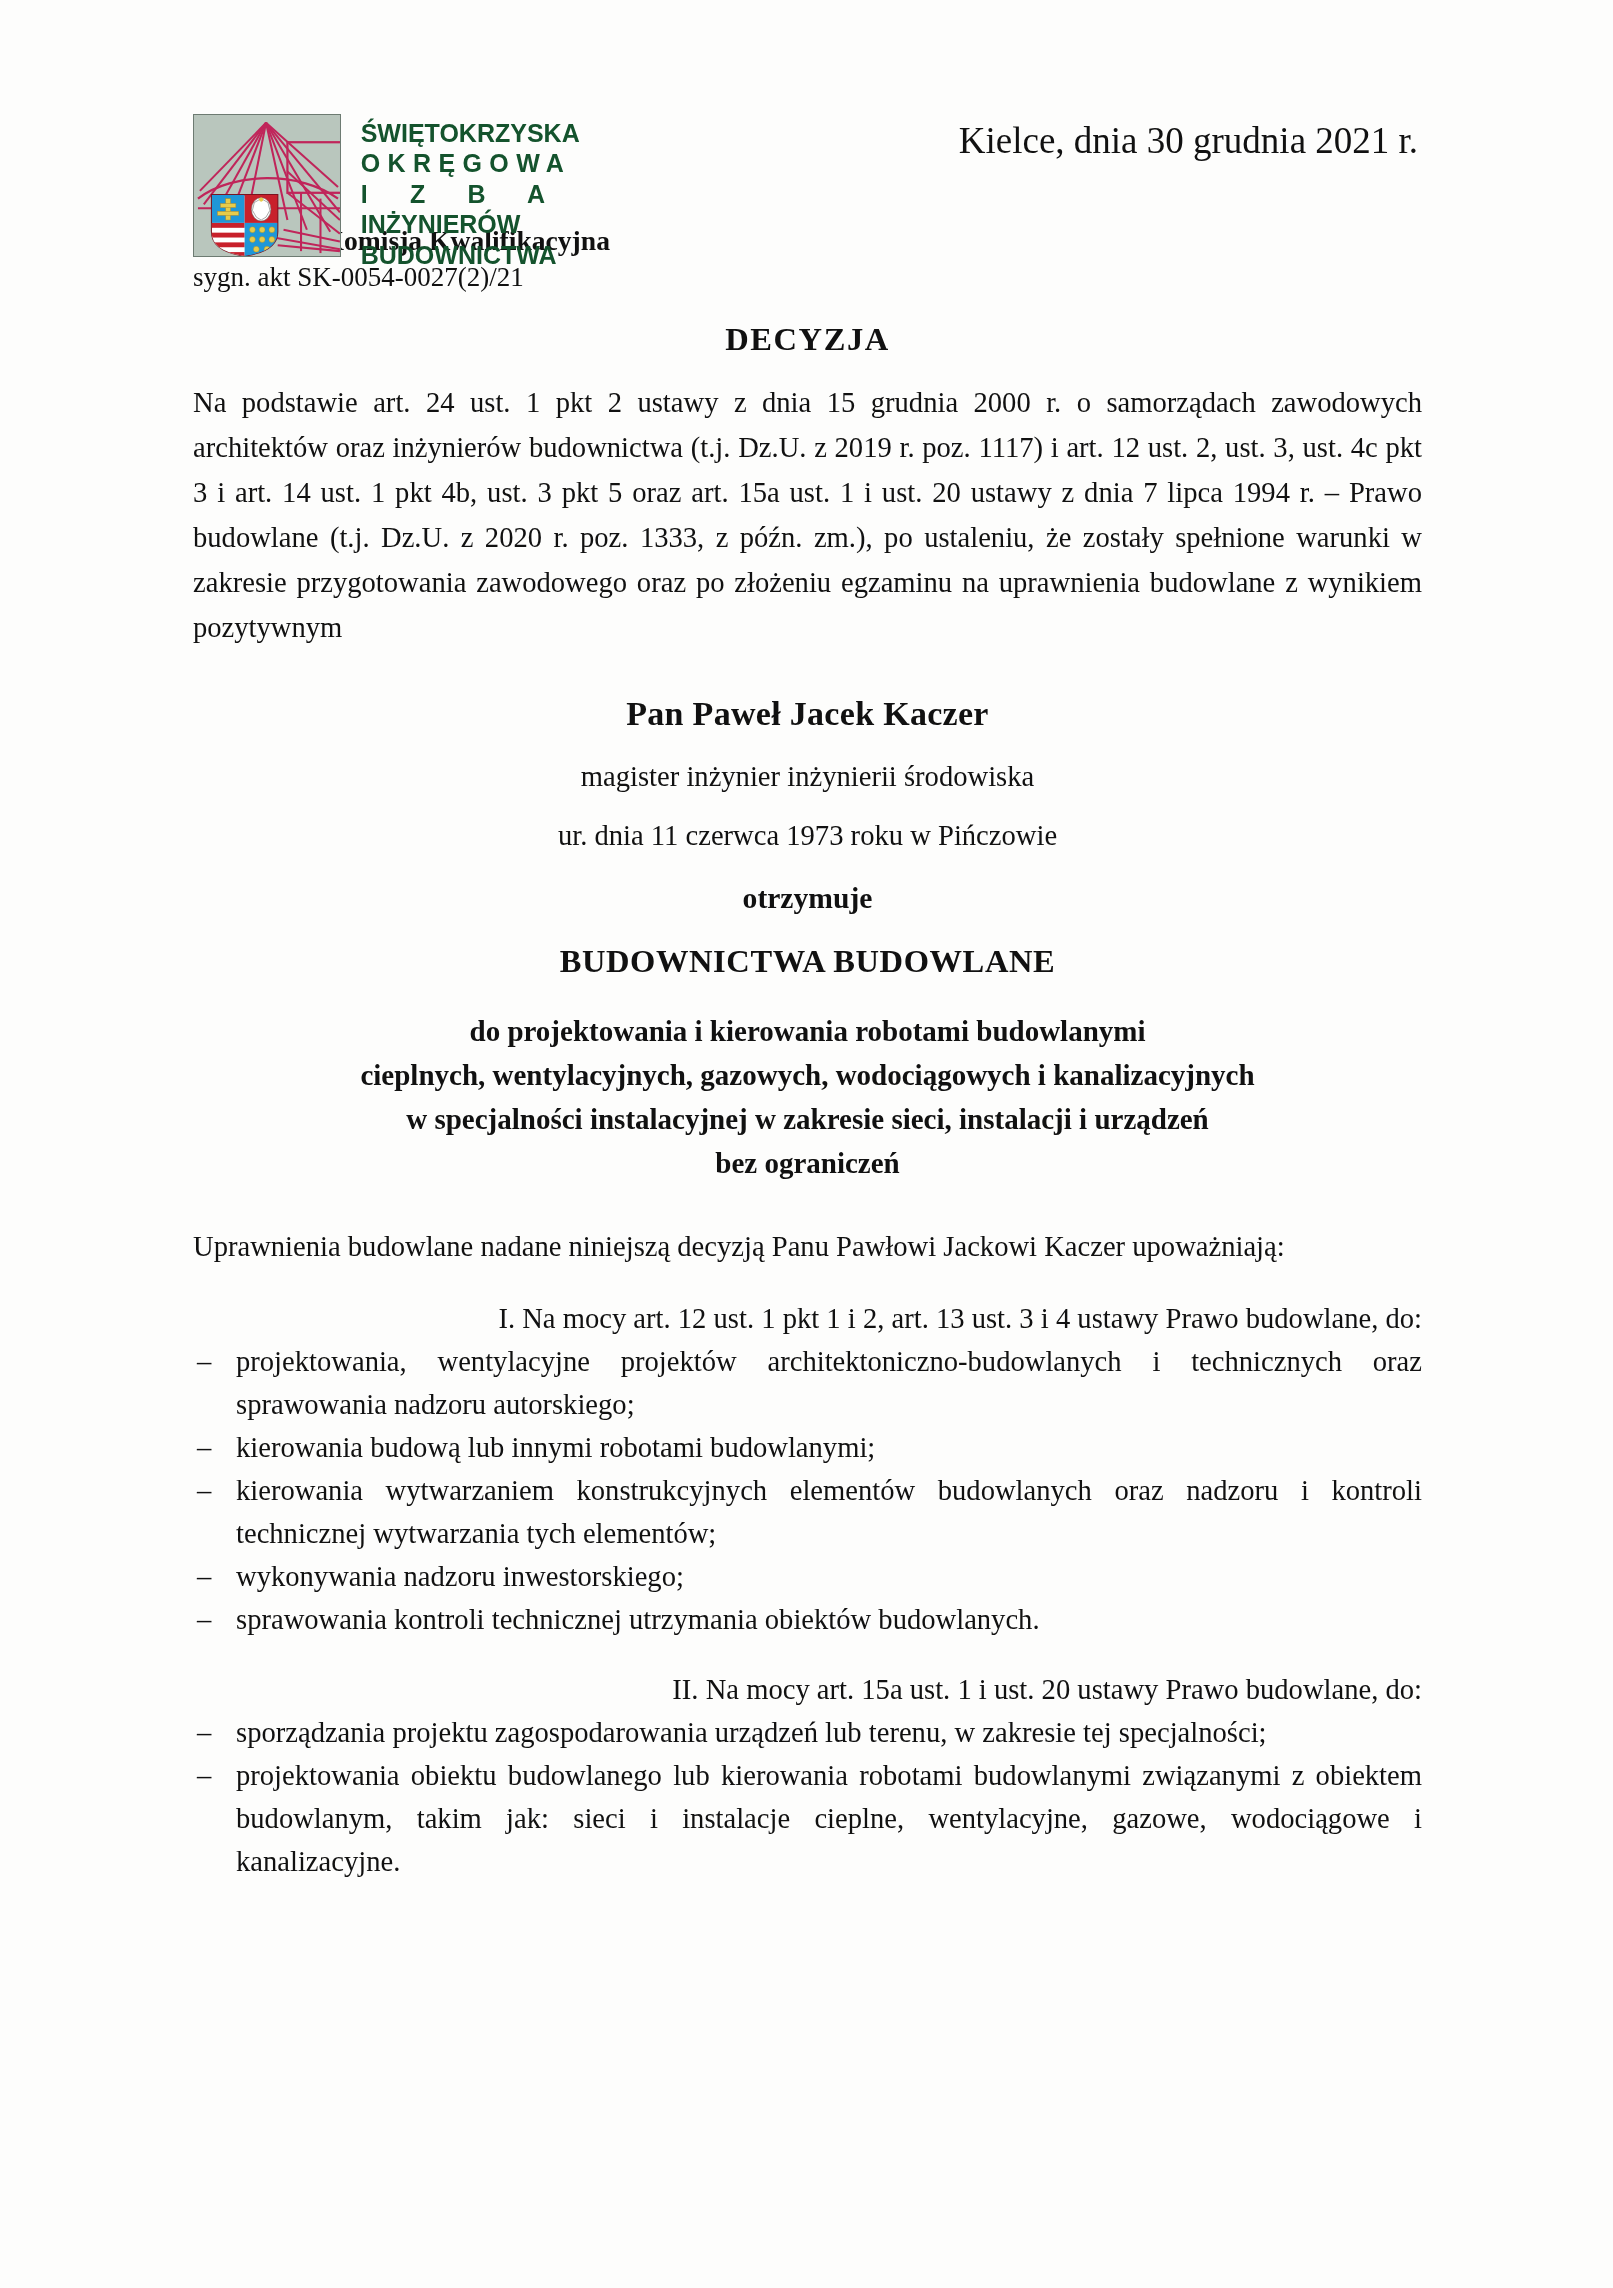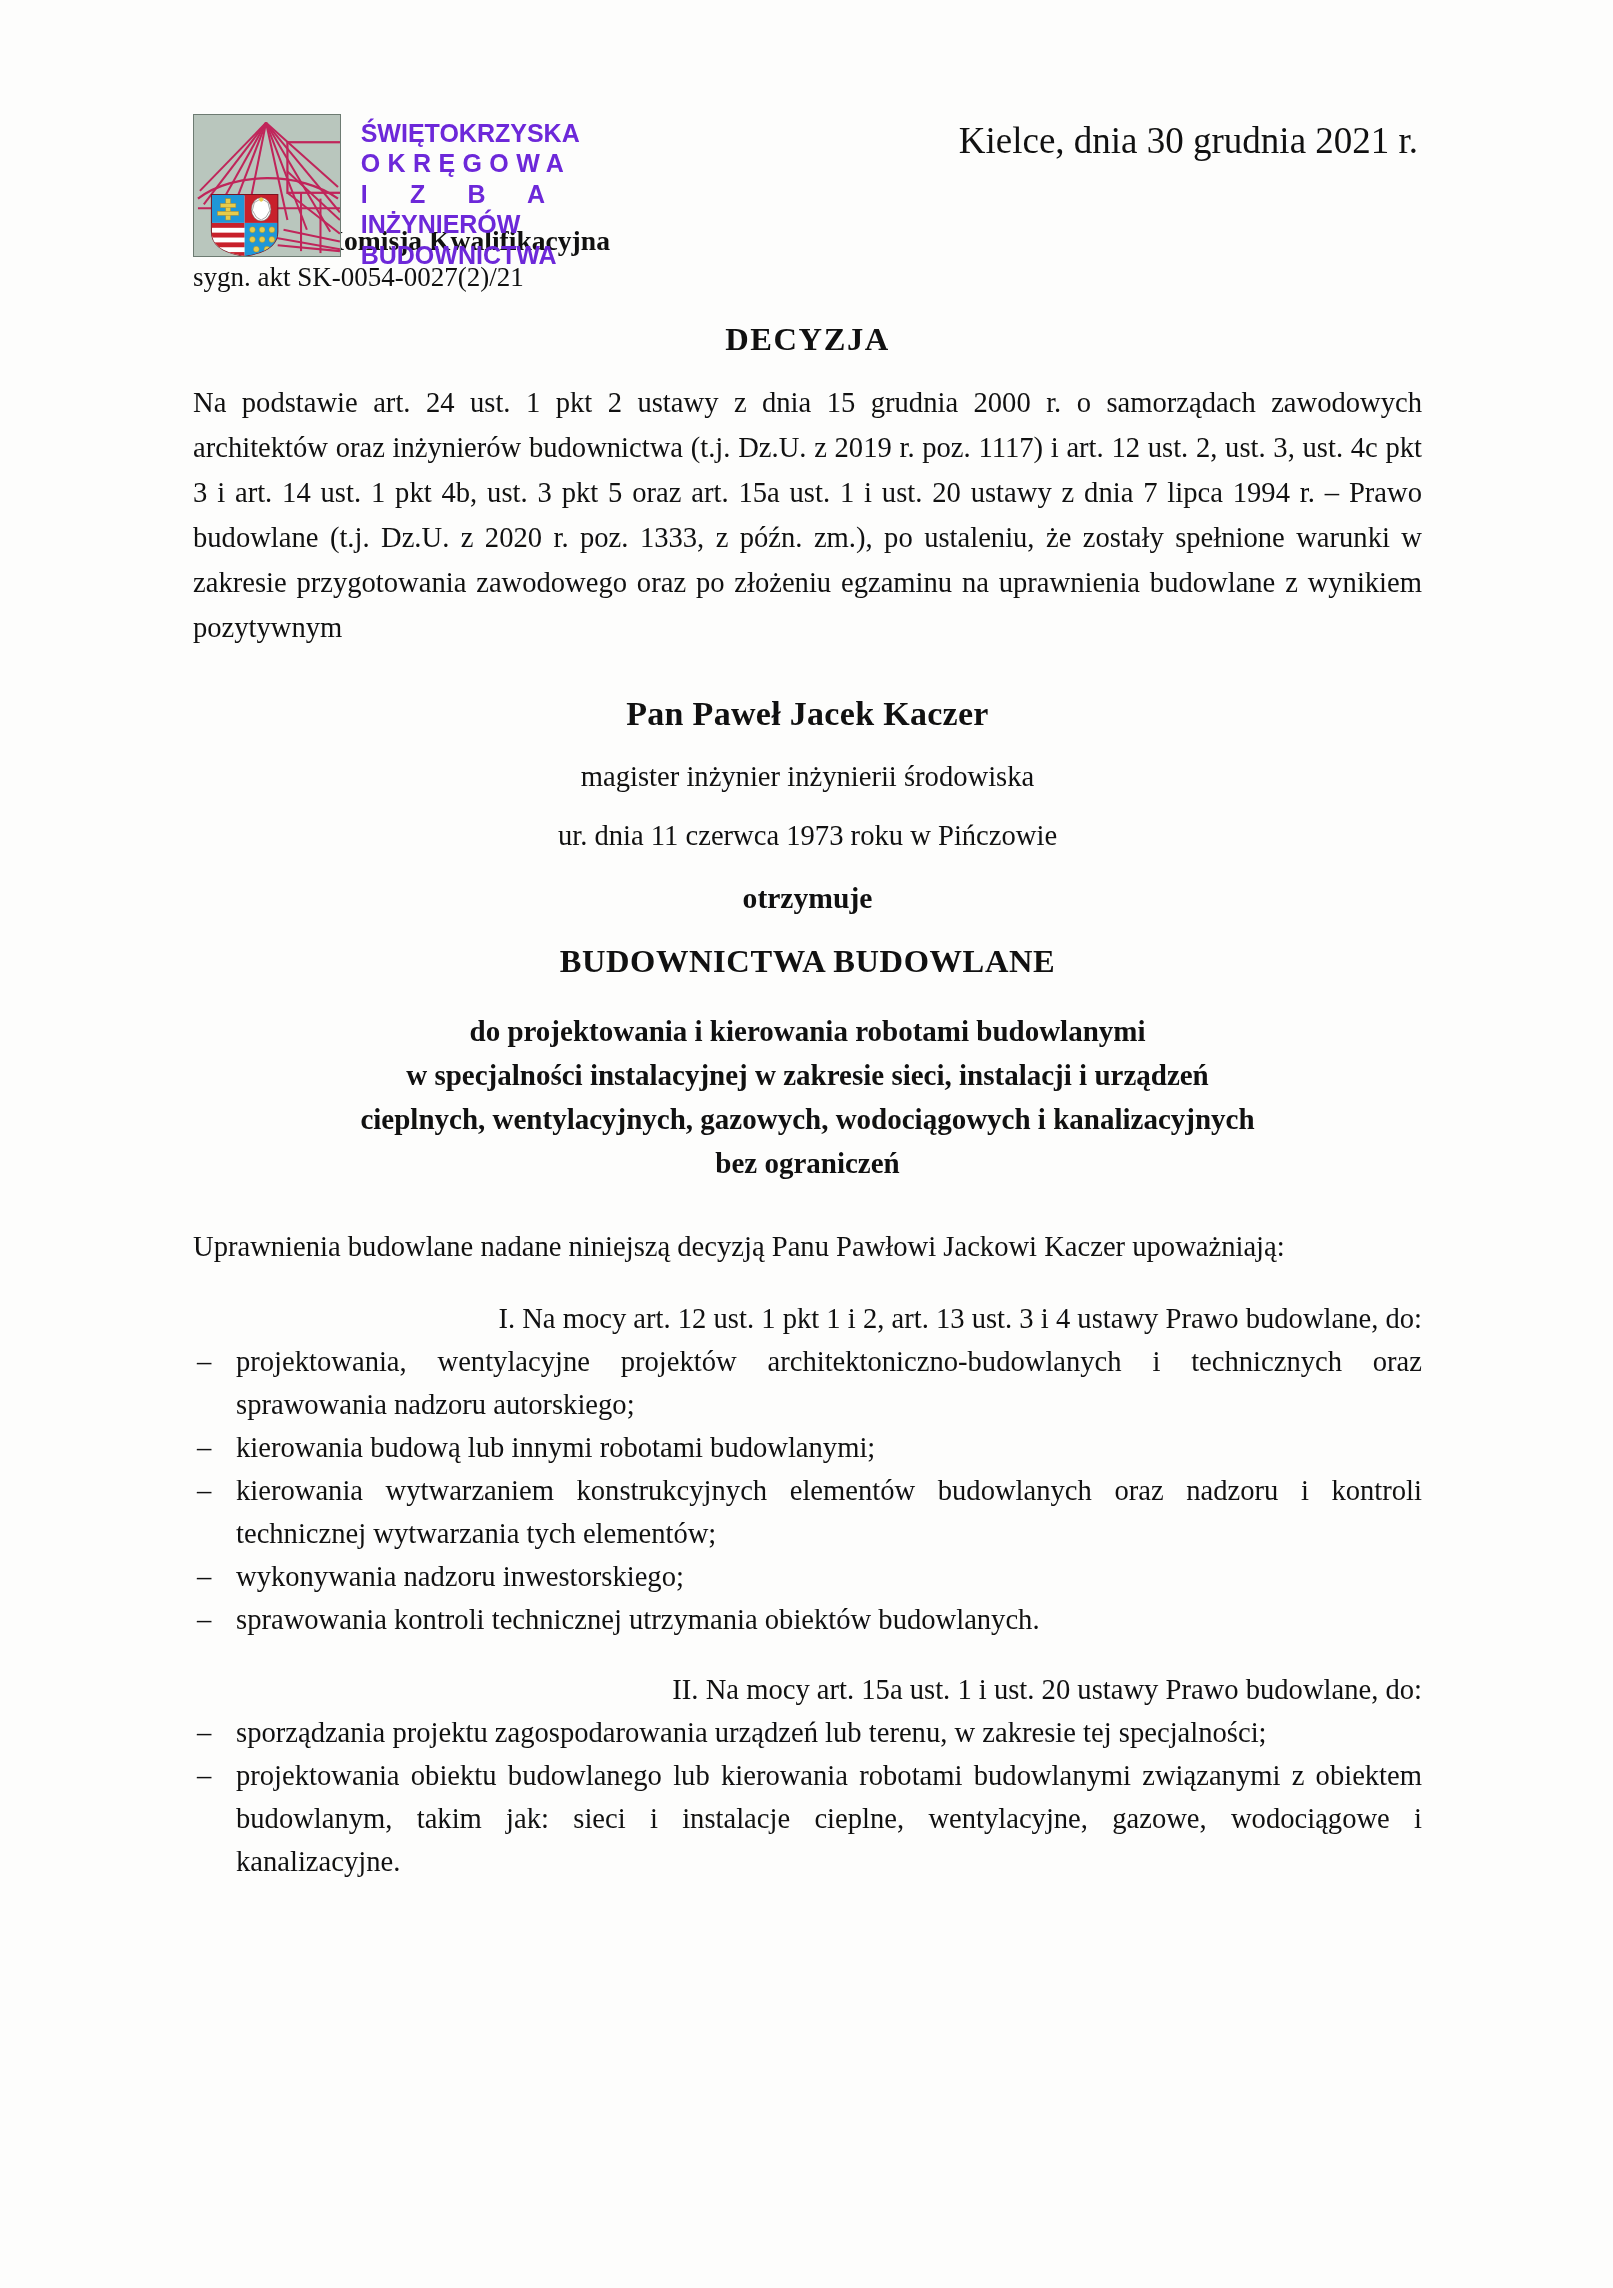--- a/index.html
+++ b/index.html
@@ -49,21 +49,21 @@
     overflow: hidden;
     flex: 0 0 auto;
   }
   .emblem svg { display: block; width: 100%; height: 100%; }
 
   .org-name {
     margin-left: 19.7px;
     padding-top: 3.9px;
     font-family: "Liberation Sans", "DejaVu Sans", sans-serif;
     font-weight: bold;
-    color: #6d28d9;
+    color: #14532d;
   }
   .org-line {
     font-size: 25px;
     line-height: 30.5px;
     white-space: pre;
     letter-spacing: 0px;
   }
   .org-line.spread  { letter-spacing: 7.4px; }
   .org-line.spread2 { letter-spacing: 17.7px; }
 
@@ -274,22 +274,22 @@
     <div class="para">Na podstawie art. 24 ust. 1 pkt 2 ustawy z dnia 15 grudnia 2000 r. o samorządach zawodowych architektów oraz inżynierów budownictwa (t.j. Dz.U. z 2019 r. poz. 1117) i art. 12 ust. 2, ust. 3, ust. 4c pkt 3 i art. 14 ust. 1 pkt 4b, ust. 3 pkt 5 oraz art. 15a ust. 1 i ust. 20 ustawy z dnia 7 lipca 1994 r. – Prawo budowlane (t.j. Dz.U. z 2020 r. poz. 1333, z późn. zm.), po ustaleniu, że zostały spełnione warunki w zakresie przygotowania zawodowego oraz po złożeniu egzaminu na uprawnienia budowlane z wynikiem pozytywnym</div>
 
     <div class="center-block">
       <div class="recipient">Pan Paweł Jacek Kaczer</div>
       <div class="degree">magister inżynier inżynierii środowiska</div>
       <div class="birth">ur. dnia 11 czerwca 1973 roku w Pińczowie</div>
       <div class="receives">otrzymuje</div>
       <div class="award-title">BUDOWNICTWA BUDOWLANE</div>
       <div class="scope">
         <div>do projektowania i kierowania robotami budowlanymi</div>
+        <div>cieplnych, wentylacyjnych, gazowych, wodociągowych i kanalizacyjnych</div>
         <div>w specjalności instalacyjnej w zakresie sieci, instalacji i urządzeń</div>
-        <div>cieplnych, wentylacyjnych, gazowych, wodociągowych i kanalizacyjnych</div>
         <div>bez ograniczeń</div>
       </div>
     </div>
 
     <div class="para lead-para">Uprawnienia budowlane nadane niniejszą decyzją Panu Pawłowi Jackowi Kaczer upoważniają:</div>
 
     <div class="section-head nojust">I. Na mocy art. 12 ust. 1 pkt 1 i 2, art. 13 ust. 3 i 4 ustawy Prawo budowlane, do:</div>
     <ul class="dash-list">
       <li class="dash-item">
         <span class="dash">–</span>

